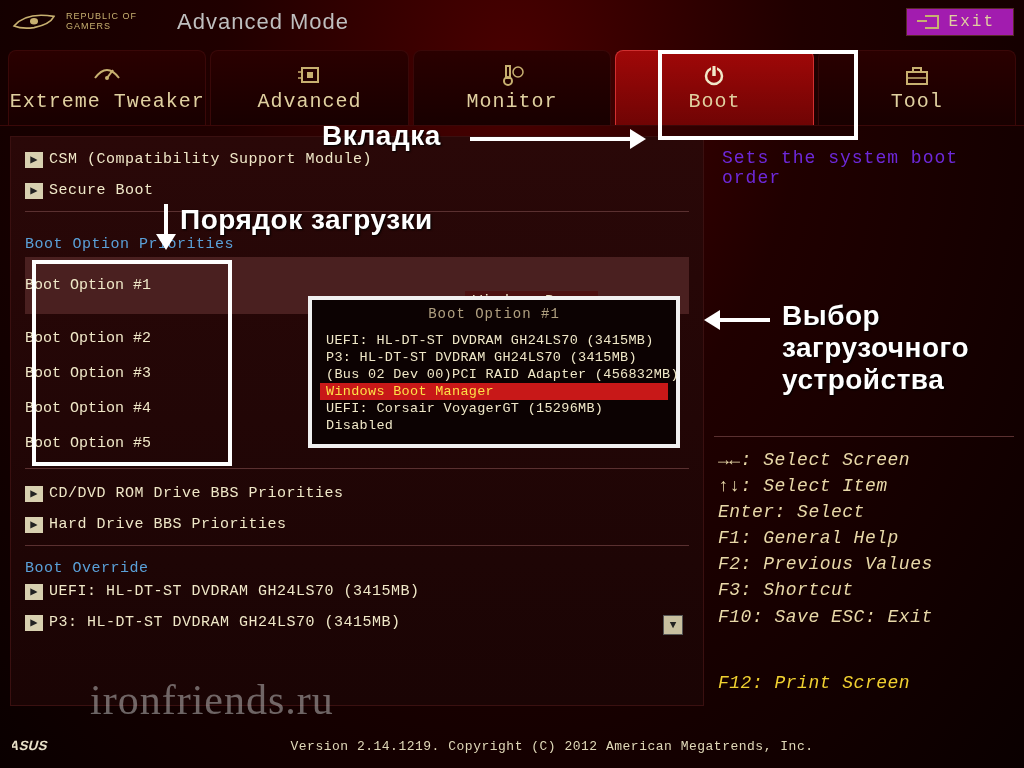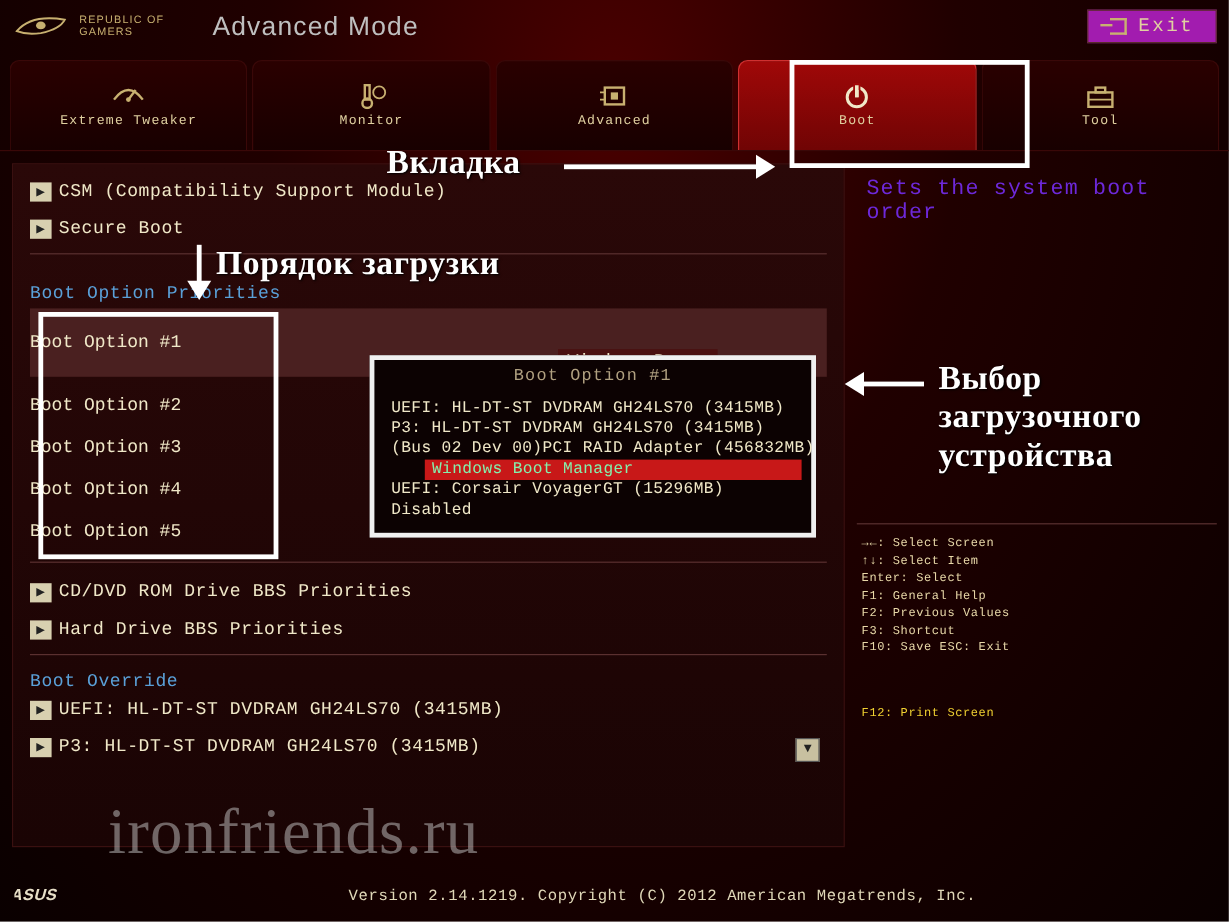--- a/index.html
+++ b/index.html
@@ -39,21 +39,21 @@
   margin: 0 2px;
   border-top-left-radius: 8px; border-top-right-radius: 8px;
   gap: 4px;
 }
 .tab.active {
   background: linear-gradient(#a00808,#700404);
   border-color: #d03030;
 }
 .tab-icon { width: 28px; height: 22px; display:flex; align-items:center; justify-content:center; }
 .tab-icon svg { width: 28px; height: 22px; }
-.tab-label { font-size: 11px; color: #e0d0a0; letter-spacing: 1px; }
+.tab-label { font-size: 20px; color: #e0d0a0; letter-spacing: 1px; }
 
 .main-area {
   display: flex; padding: 10px 10px 0 10px;
   height: 580px;
 }
 .left-panel {
   flex: 1; 
   background: linear-gradient(#2a0808,#1a0404);
   border: 1px solid #3a1010;
   padding: 12px 14px;
@@ -64,22 +64,23 @@
   width: 300px; margin-left: 10px;
   display: flex; flex-direction: column;
 }
 .help-box {
   color: #6d28d9; font-size: 18px; padding: 12px 8px;
   letter-spacing: 1px;
   height: 300px;
 }
 .hotkeys {
   border-top: 1px solid #5a3030;
-  padding: 10px 4px; font-size: 10px; line-height: 1.45; letter-spacing: 0.5px;
+  padding: 10px 4px; font-size: 18px; line-height: 1.45; letter-spacing: 0.5px;
   color: #e8d8a8;
+  font-style: italic;
 }
 .hotkeys .hilite { color: #f0d030; margin-top: 40px; }
 
 .menu-row {
   display: flex; align-items: center; gap: 6px;
   font-size: 15px; color: #f0e8c8; letter-spacing: 0.5px;
   padding: 2px 0; margin-bottom: 10px;
 }
 .arrow-box {
   width: 18px; height: 16px; background: #d8d0b0;
@@ -115,34 +116,34 @@
 }
 .popup-title {
   text-align: center; font-size: 14px; color: #b0a080;
   padding: 6px 0 10px 0; letter-spacing: 1px;
 }
 .popup-list { padding: 0 8px 10px 8px; }
 .popup-item {
   font-size: 13.5px; color: #f0e8c8; padding: 1px 6px; letter-spacing: 0.3px;
   white-space: nowrap;
 }
-.popup-item.sel { background: #c81818; color: #86efac; margin-left: 34px; }
+.popup-item.sel { background: #c81818; color: #fde047; }
 
 .highlight-box-tab {
   position: absolute; left: 658px; top: 50px;
   width: 200px; height: 90px;
   border: 4px solid #fff; z-index: 30; pointer-events:none;
 }
 .highlight-box-priorities {
   position: absolute; left: 32px; top: 260px;
   width: 200px; height: 206px;
   border: 4px solid #fff; z-index: 30; pointer-events:none;
 }
 .anno {
-  position: absolute; color: #fff; font-family: Liberation Serif, serif;
+  position: absolute; color: #fff; font-family: Liberation Sans, sans-serif;
   font-weight: bold; font-size: 28px; z-index: 40; letter-spacing: 0.5px;
   text-shadow: 1px 1px 2px #000;
 }
 .arrow-long-r {
   position: absolute; height: 4px; background:#fff; z-index:40;
 }
 .arrow-long-r::after {
   content:""; position:absolute; right:-16px; top:-8px;
   border: 10px solid transparent; border-left: 16px solid #fff;
 }
@@ -175,21 +176,21 @@
   font-size: 13px; color: #e0d8b8; letter-spacing: 0.5px;
 }
 .asus-logo {
   width: 80px; height: 24px; display:flex; align-items:center;
 }
 .asus-logo svg { width: 80px; height: 20px; }
 .copy { flex: 1; text-align: center; }
 .watermark {
   position: absolute; left: 90px; bottom: 44px;
   font-family: "Brush Script MT", cursive;
-  font-size: 54px; color: rgba(200,200,200,0.5);
+  font-size: 42px; color: rgba(200,200,200,0.5);
   z-index: 50; letter-spacing: 1px;
 }
 </style>
 </head>
 <body>
 
 <div class="topbar">
   <div class="logo">
     <span class="logo-eye">
       <svg viewBox="0 0 60 30">
@@ -216,37 +217,37 @@
           <path d="M2 14 Q14 -2 26 14" fill="none" stroke="#c8b070" stroke-width="2"></path>
           <line x1="14" y1="14" x2="20" y2="6" stroke="#c8b070" stroke-width="2"></line>
           <circle cx="14" cy="14" r="2" fill="#c8b070"></circle>
         </svg>
       </span>
     <span class="tab-label">Extreme Tweaker</span>
   </div>
   <div class="tab">
     <span class="tab-icon">
         <svg viewBox="0 0 28 22">
-          <circle cx="10" cy="17" r="4" fill="none" stroke="#c8b070" stroke-width="2"></circle>
-          <rect x="8" y="2" width="4" height="12" fill="none" stroke="#c8b070" stroke-width="2"></rect>
-          <circle cx="20" cy="8" r="5" fill="none" stroke="#c8b070" stroke-width="1.5"></circle>
-        </svg>
-      </span>
-    <span class="tab-label">Monitor</span>
-  </div>
-  <div class="tab">
-    <span class="tab-icon">
-        <svg viewBox="0 0 28 22">
           <rect x="6" y="4" width="16" height="14" fill="none" stroke="#c8b070" stroke-width="2"></rect>
           <rect x="11" y="8" width="6" height="6" fill="#c8b070"></rect>
           <line x1="2" y1="8" x2="6" y2="8" stroke="#c8b070" stroke-width="1.5"></line>
           <line x1="2" y1="14" x2="6" y2="14" stroke="#c8b070" stroke-width="1.5"></line>
         </svg>
       </span>
     <span class="tab-label">Advanced</span>
+  </div>
+  <div class="tab">
+    <span class="tab-icon">
+        <svg viewBox="0 0 28 22">
+          <circle cx="10" cy="17" r="4" fill="none" stroke="#c8b070" stroke-width="2"></circle>
+          <rect x="8" y="2" width="4" height="12" fill="none" stroke="#c8b070" stroke-width="2"></rect>
+          <circle cx="20" cy="8" r="5" fill="none" stroke="#c8b070" stroke-width="1.5"></circle>
+        </svg>
+      </span>
+    <span class="tab-label">Monitor</span>
   </div>
   <div class="tab active">
     <span class="tab-icon">
         <svg viewBox="0 0 28 22">
           <circle cx="14" cy="12" r="8" fill="none" stroke="#f0e8c8" stroke-width="2.5"></circle>
           <line x1="14" y1="2" x2="14" y2="12" stroke="#f0e8c8" stroke-width="3"></line>
           <rect x="11" y="0" width="6" height="6" fill="#a00808"></rect>
           <line x1="14" y1="2" x2="14" y2="12" stroke="#f0e8c8" stroke-width="3"></line>
         </svg>
       </span>

